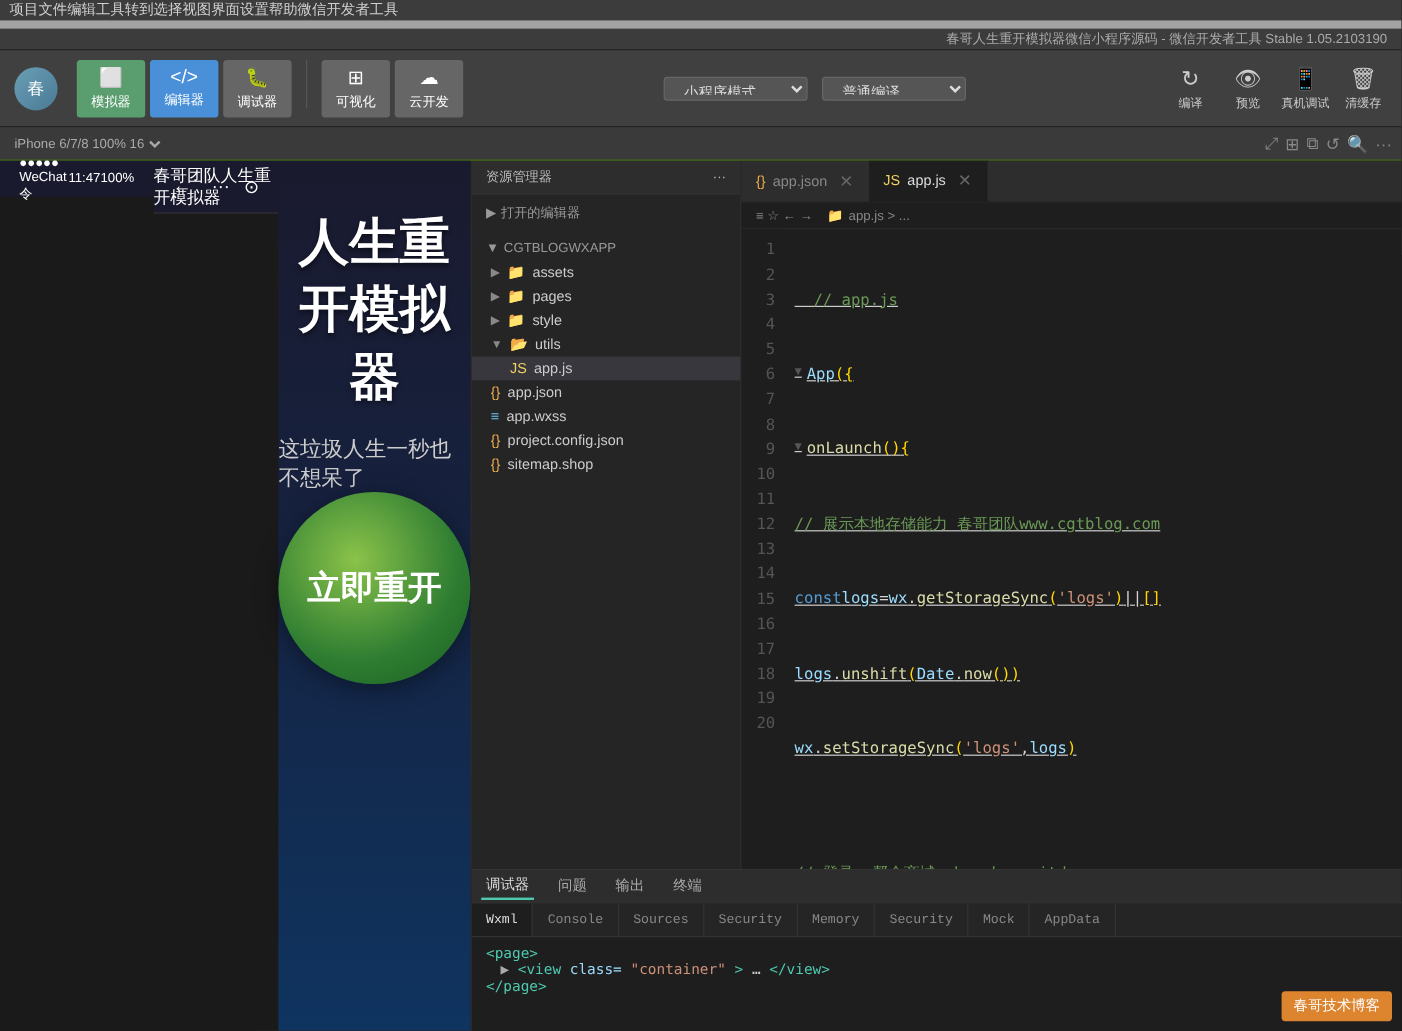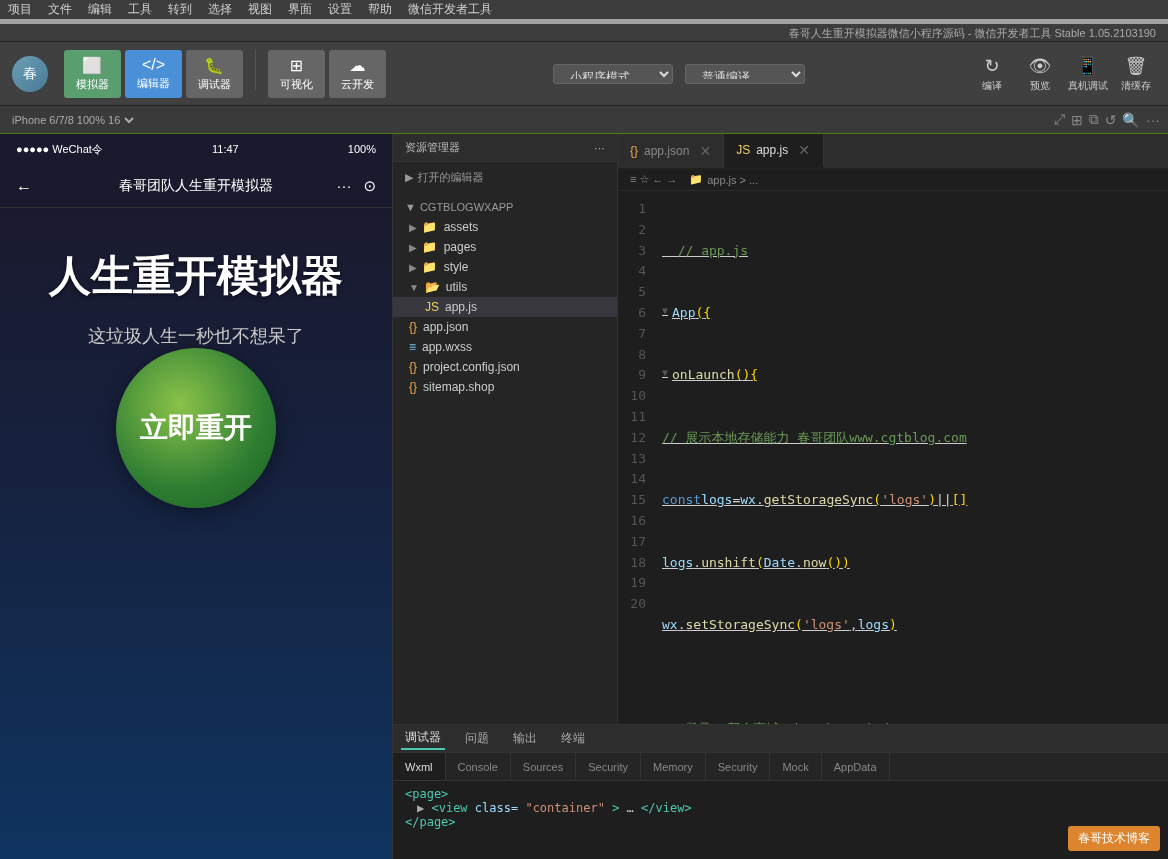--- a/index.html
+++ b/index.html
@@ -1,19 +1,19 @@
 <!DOCTYPE html>
 <html><head>
   <meta charset="utf-8">
   <style>
     * { margin: 0; padding: 0; box-sizing: border-box; }
     body { font-family: 'Microsoft YaHei', 'PingFang SC', sans-serif; background: #2b2b2b; width: 1168px; height: 859px; overflow: hidden; font-size: 12px; color: #ccc; }
 
     
-    #menu-bar { background: #3c3c3c; height: 24px; display: flex; align-items: center; padding: 0 8px; color: #d0d0d0; font-size: 12px; gap: 16px; border-bottom: 5px solid #a3a3a3; }
+    #menu-bar { background: #3c3c3c; height: 24px; display: flex; align-items: center; padding: 0 8px; color: #d0d0d0; font-size: 12px; border-bottom: 7px solid #a3a3a3; }
     #title-bar { background: #3c3c3c; text-align: right; padding: 0 12px; height: 18px; line-height: 18px; font-size: 11px; color: #aaa; border-bottom: 1px solid #222; }
 
     
     #toolbar { background: #404040; height: 64px; display: flex; align-items: center; padding: 0 12px; border-bottom: 1px solid #222; gap: 8px; }
     .tool-avatar { width: 36px; height: 36px; border-radius: 50%; background: linear-gradient(135deg, #6a9fb5, #4a7a95); display: flex; align-items: center; justify-content: center; color: white; font-size: 14px; }
     .toolbar-btn-group { display: flex; gap: 4px; margin-left: 8px; }
     .toolbar-btn { background: #5a9e6f; border: none; color: white; padding: 4px 12px; border-radius: 3px; cursor: pointer; font-size: 11px; display: flex; flex-direction: column; align-items: center; gap: 2px; height: 48px; justify-content: center; min-width: 48px; }
     .toolbar-btn.blue { background: #4a90d9; }
     .toolbar-btn.gray { background: #666; }
     .toolbar-btn .btn-icon { font-size: 16px; }
@@ -29,21 +29,21 @@
     #main { display: flex; height: calc(859px - 24px - 18px - 64px - 28px); }
 
     
     #secondary-toolbar { background: #3a3a3a; height: 28px; display: flex; align-items: center; padding: 0 8px; border-bottom: 1px solid #4d7c0f; gap: 8px; color: #aaa; font-size: 11px; }
     .device-select { background: transparent; border: none; color: #aaa; font-size: 11px; cursor: pointer; }
     .sec-icons { display: flex; gap: 6px; margin-left: auto; align-items: center; }
     .sec-icon { cursor: pointer; color: #888; font-size: 14px; }
 
     
     #phone-panel { width: 393px; background: #1e1e1e; border-right: 1px solid #333; display: flex; flex-direction: column; }
-    #phone-frame { flex: 1; background: #1a1a1a; display: flex; flex-direction: column; }
+    #phone-frame { flex: 1; background: #1a1a1a; display: flex; flex-direction: row; }
     #phone-status { background: #1a1a2e; color: white; height: 30px; display: flex; align-items: center; justify-content: space-between; padding: 0 16px; font-size: 11px; }
     #phone-header { background: #1a1a2e; color: white; height: 44px; display: flex; align-items: center; justify-content: center; font-size: 15px; position: relative; border-bottom: 1px solid #333; }
     .phone-header-dots { position: absolute; right: 16px; display: flex; gap: 4px; }
     #phone-content { flex: 1; background: linear-gradient(180deg, #1a1a2e 0%, #16213e 40%, #0f3460 100%); display: flex; flex-direction: column; align-items: center; padding-top: 40px; }
     .phone-title { color: white; font-size: 42px; font-weight: bold; text-align: center; margin-bottom: 20px; text-shadow: 0 2px 4px rgba(0,0,0,0.5); }
     .phone-subtitle { color: #ccc; font-size: 18px; }
     .phone-button { width: 160px; height: 160px; border-radius: 50%; background: radial-gradient(circle at 40% 35%, #8bc34a, #2e7d32 60%, #1b5e20); display: flex; align-items: center; justify-content: center; cursor: pointer; box-shadow: 0 4px 20px rgba(0,0,0,0.4); }
     .phone-button-text { color: white; font-size: 28px; font-weight: bold; }
 
     
@@ -79,21 +79,21 @@
     .c-string { color: #ce9178; }
     .c-variable { color: #9cdcfe; }
     .c-operator { color: #d4d4d4; }
     .c-paren { color: #ffd700; }
 
     
     #bottom-panel { position: absolute; bottom: 0; left: 393px; right: 0; height: 135px; background: #1e1e1e; border-top: 1px solid #333; display: flex; flex-direction: column; }
     #bottom-toolbar { background: #2d2d2d; height: 28px; display: flex; align-items: center; padding: 0 8px; gap: 16px; border-bottom: 1px solid #333; }
     .bottom-tool-btn { color: #aaa; font-size: 12px; cursor: pointer; padding: 2px 4px; }
     .bottom-tool-btn.active { color: #ddd; border-bottom: 2px solid #4ec9b0; }
-    #bottom-tabs { background: #252526; height: 28px; display: flex; align-items: stretch; border-bottom: 1px solid #333; overflow-x: auto; }
+    #bottom-tabs { background: #252526; height: 28px; display: flex; align-items: stretch; border-bottom: 1px solid #333; overflow-x: auto; font-family: Liberation Mono, monospace; }
     .bottom-tab { padding: 0 12px; display: flex; align-items: center; font-size: 11px; color: #888; cursor: pointer; border-right: 1px solid #333; white-space: nowrap; }
     .bottom-tab.active { background: #1e1e1e; color: #ddd; }
     #bottom-content { padding: 6px 12px; font-size: 12px; color: #aaa; font-family: 'Consolas', monospace; overflow-y: auto; }
     .html-tag { color: #4ec9b0; }
     .html-attr { color: #9cdcfe; }
     .html-string { color: #ce9178; }
     .html-text { color: #d4d4d4; }
 
     
     #watermark { position: absolute; bottom: 8px; right: 8px; background: rgba(255,150,50,0.85); color: white; padding: 4px 10px; font-size: 12px; border-radius: 3px; z-index: 100; }

